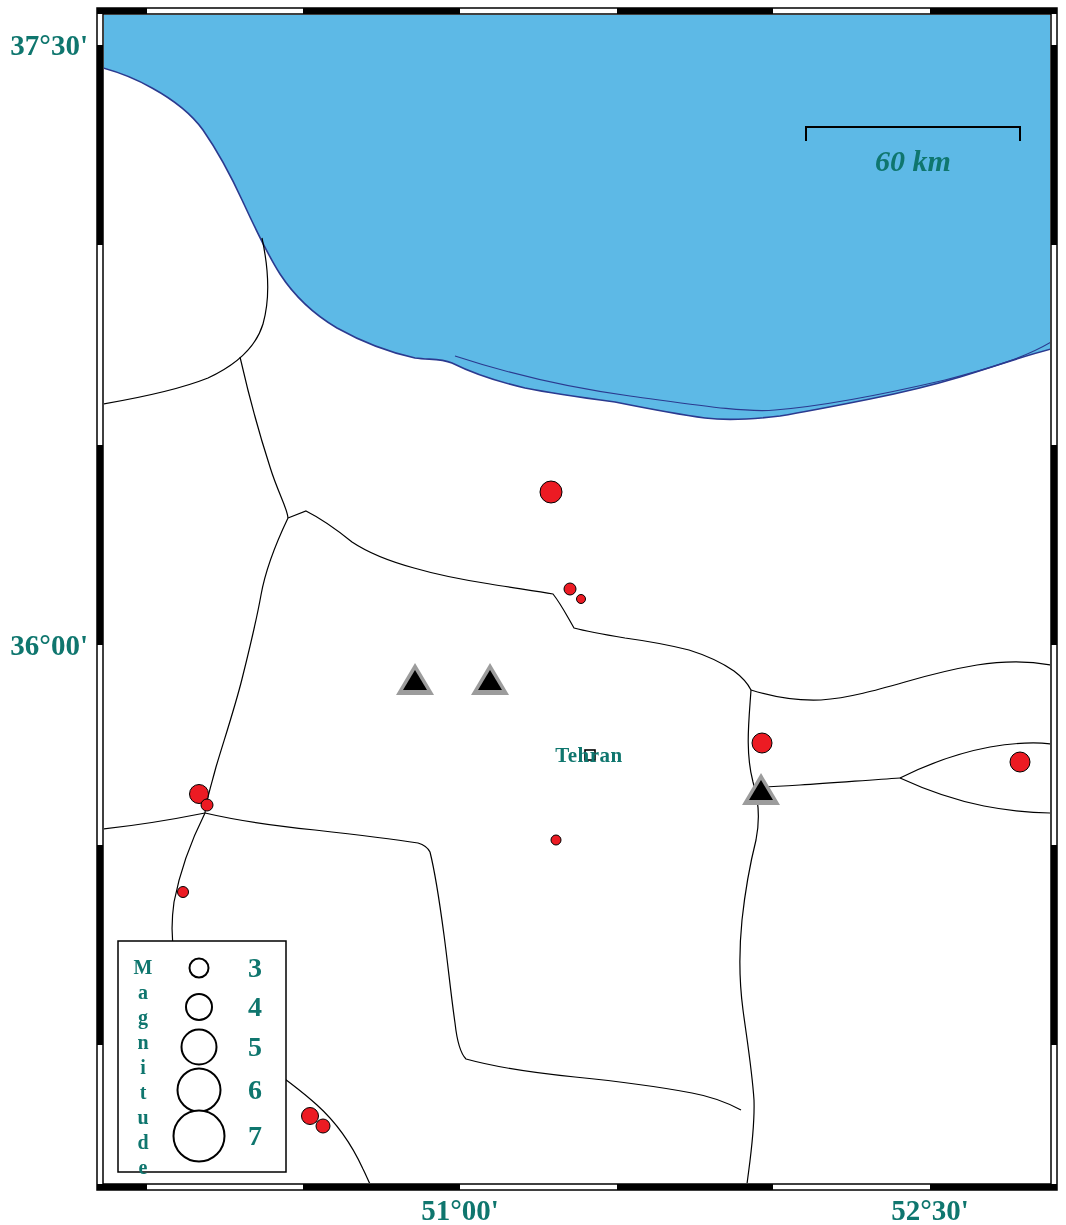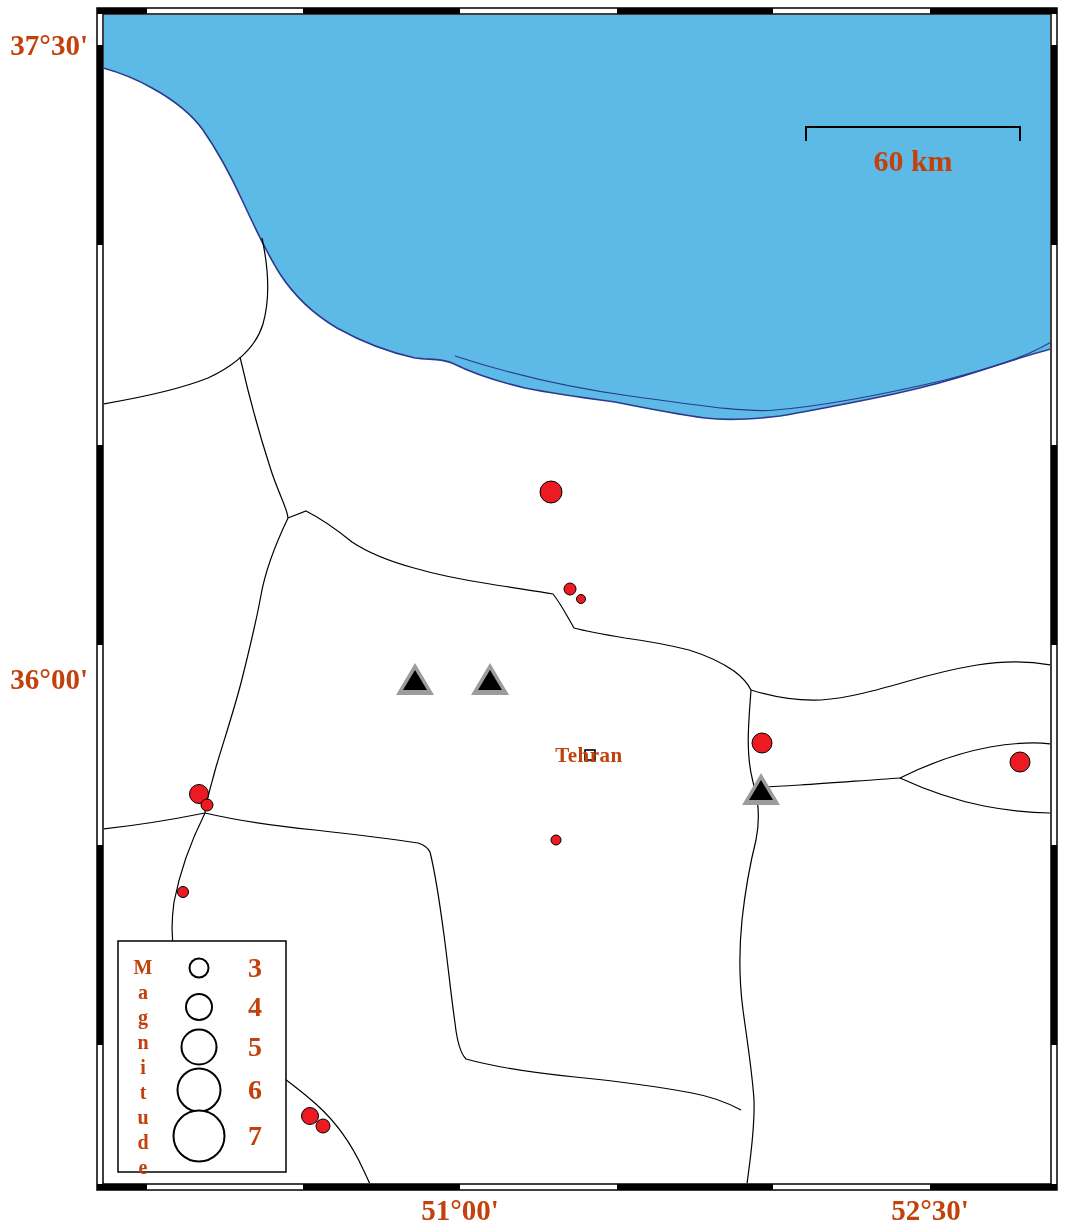--- a/index.html
+++ b/index.html
@@ -1,27 +1,27 @@
 <!DOCTYPE html>
 <html><head>
 <meta charset="utf-8">
 <style>
   * { margin:0; padding:0; box-sizing:border-box; }
   html,body { width:1066px; height:1225px; background:#ffffff; overflow:hidden;
               font-family:"Liberation Serif", serif; }
   .stage { position:absolute; left:0; top:0; width:1066px; height:1225px; }
   svg { position:absolute; left:0; top:0; }
-  .maplabel { position:absolute; font-weight:bold; color:#c2410c; white-space:nowrap; }
+  .maplabel { position:absolute; font-weight:bold; color:#0f766e; white-space:nowrap; }
   .lat { width:86px; text-align:right; font-size:29px; transform:translate(0,-50%); }
   #lat0 { left:2px; top:45px; }
-  #lat1 { left:2px; top:679px; }
+  #lat1 { left:2px; top:645px; }
   .lon { font-size:29px; transform:translate(-50%,0); }
   #lon0 { left:460px; top:1194px; }
   #lon1 { left:930px; top:1194px; }
-  #scalebar-label { left:913px; top:144px; transform:translate(-50%,0); font-size:30px; }
+  #scalebar-label { left:913px; top:144px; transform:translate(-50%,0); font-size:30px;font-style:italic; }
   #city-label { left:589px; top:743px; transform:translate(-50%,0); font-size:21px; letter-spacing:0.5px; }
   #legend-title { left:131px; top:956px; font-size:20px; letter-spacing:3px;
                   writing-mode:vertical-lr; text-orientation:upright; }
   .legend-num { font-size:28px; left:248px; transform:translate(0,-50%); }
 </style>
 </head>
 <body>
 
 <div class="stage">
   <svg id="map-svg" width="1066" height="1225" viewBox="0 0 1066 1225">

